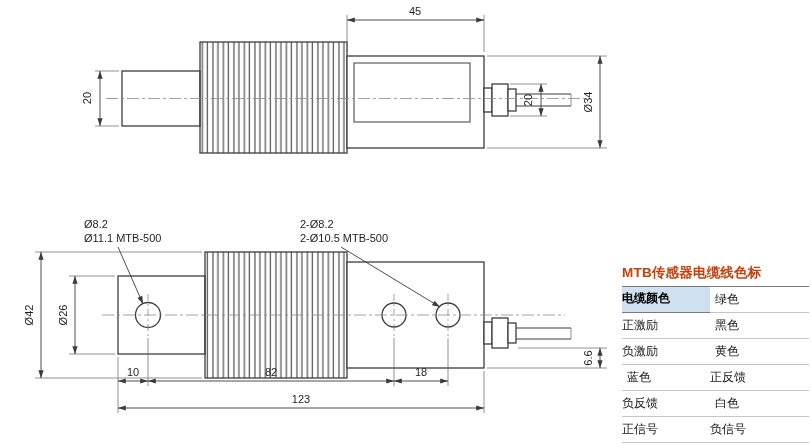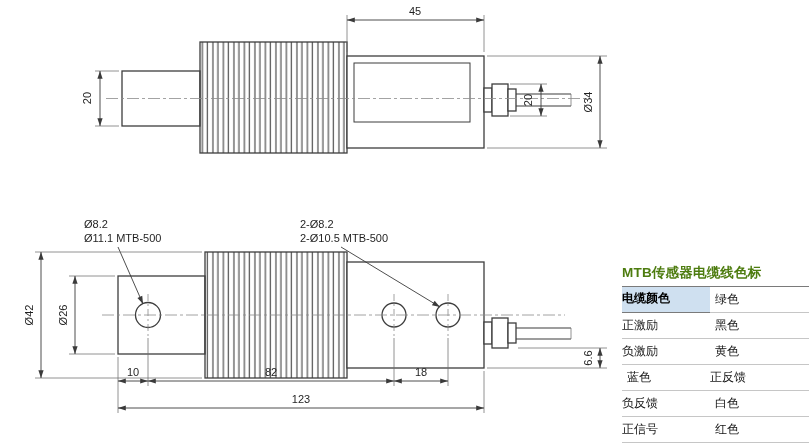--- a/index.html
+++ b/index.html
@@ -12,21 +12,21 @@
   .olF  { fill:#ffffff; stroke:#3d3d3d; stroke-width:1.3; }
   .olN  { fill:none;    stroke:#3d3d3d; stroke-width:1;   }
   .olt  { stroke:#3d3d3d; stroke-width:1.1; fill:none; }
   .thin { stroke:#6e6e6e; stroke-width:0.75; fill:none; }
   .dim  { stroke:#3a3a3a; stroke-width:0.9;  fill:none; }
   .cl   { stroke:#8c8c8c; stroke-width:0.8;  fill:none; stroke-dasharray:12 3 3 3; }
   .clh  { stroke:#8c8c8c; stroke-width:0.8;  fill:none; stroke-dasharray:7 3 2 3; }
 
   
   .color-table { position:absolute; left:622px; top:264px; width:187px; }
-  .ct-title { font-weight:bold; font-size:13.5px; color:#4d7c0f; margin-bottom:4px; letter-spacing:0.2px; }
+  .ct-title { font-weight:bold; font-size:13.5px; color:#c2410c; margin-bottom:4px; letter-spacing:0.2px; }
   .ct-grid  { display:grid; grid-template-columns:88px 99px; border-top:1px solid #7a7a7a; }
   .ct-h { background:#cfe0f0; font-weight:bold; font-size:12px; text-align:left;
           padding:3px 0; border-bottom:1px solid #7a7a7a; color:#000; }
   .ct-c { font-size:12px; padding:4px 0; border-bottom:1px solid #c6c6c6; color:#141414; background:#fff; }
   .c1 { padding-left:5px; }
   .c2 { }
   .last { border-bottom:1px solid #8a8a8a; }
 </style>
 </head>
 <body>
@@ -168,19 +168,18 @@
 
     <div class="ct-c c1">黄色</div>
     <div class="ct-c c1">蓝色</div>
 
     <div class="ct-c c2">正反馈</div>
     <div class="ct-c c2">负反馈</div>
 
     <div class="ct-c c1">白色</div>
     <div class="ct-c c2">正信号</div>
 
-    <div class="ct-c c1">红色</div>
     <div class="ct-c c2">负信号</div>
 
     <div class="ct-c c1 last">黄色(长)</div>
     <div class="ct-c c2 last">屏蔽线</div>
   </div>
 </div>
 
 </body></html>

